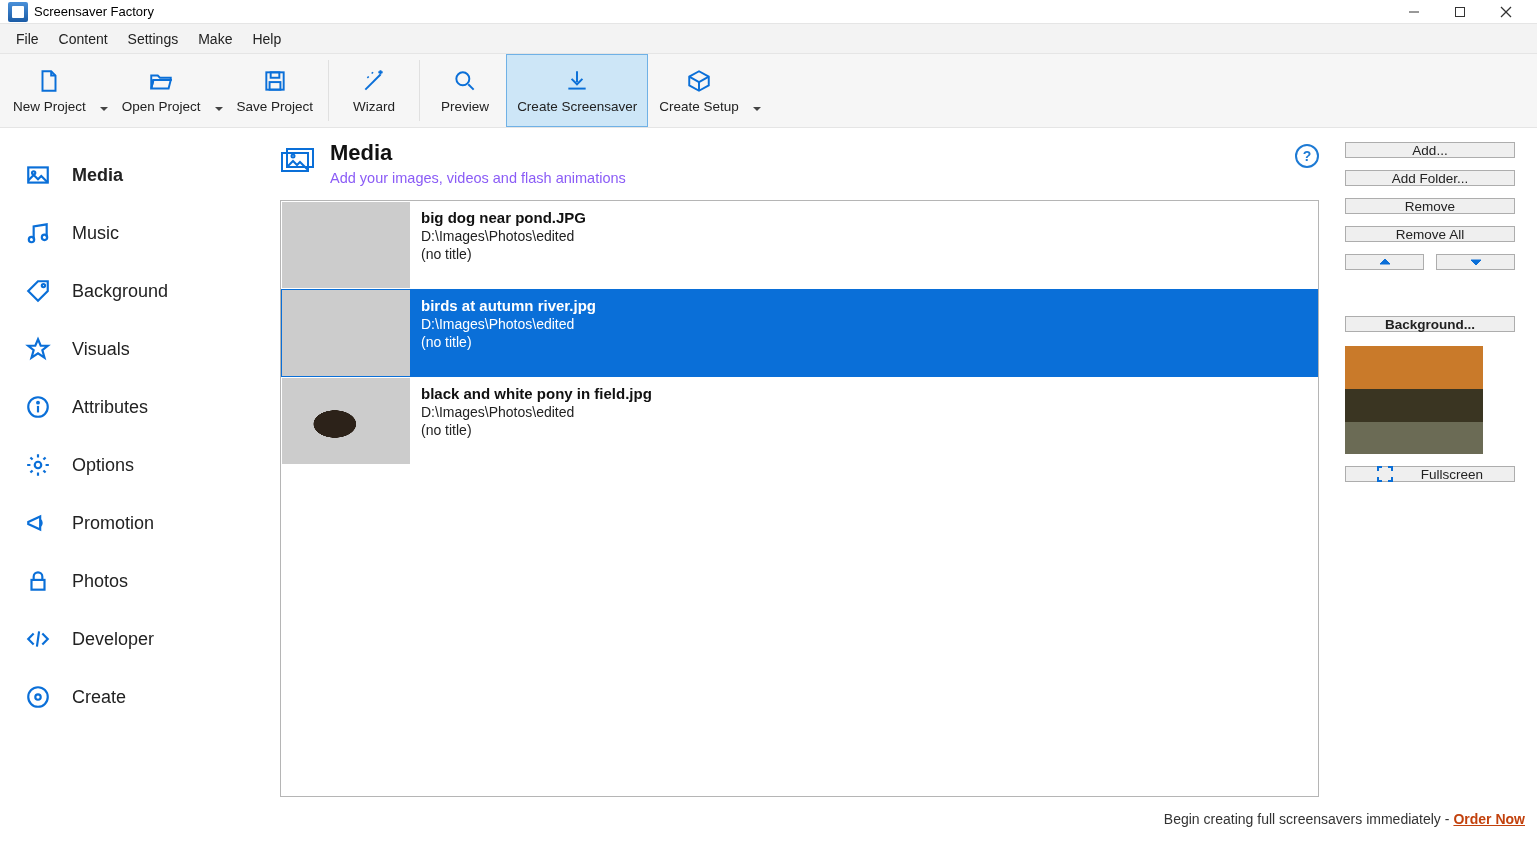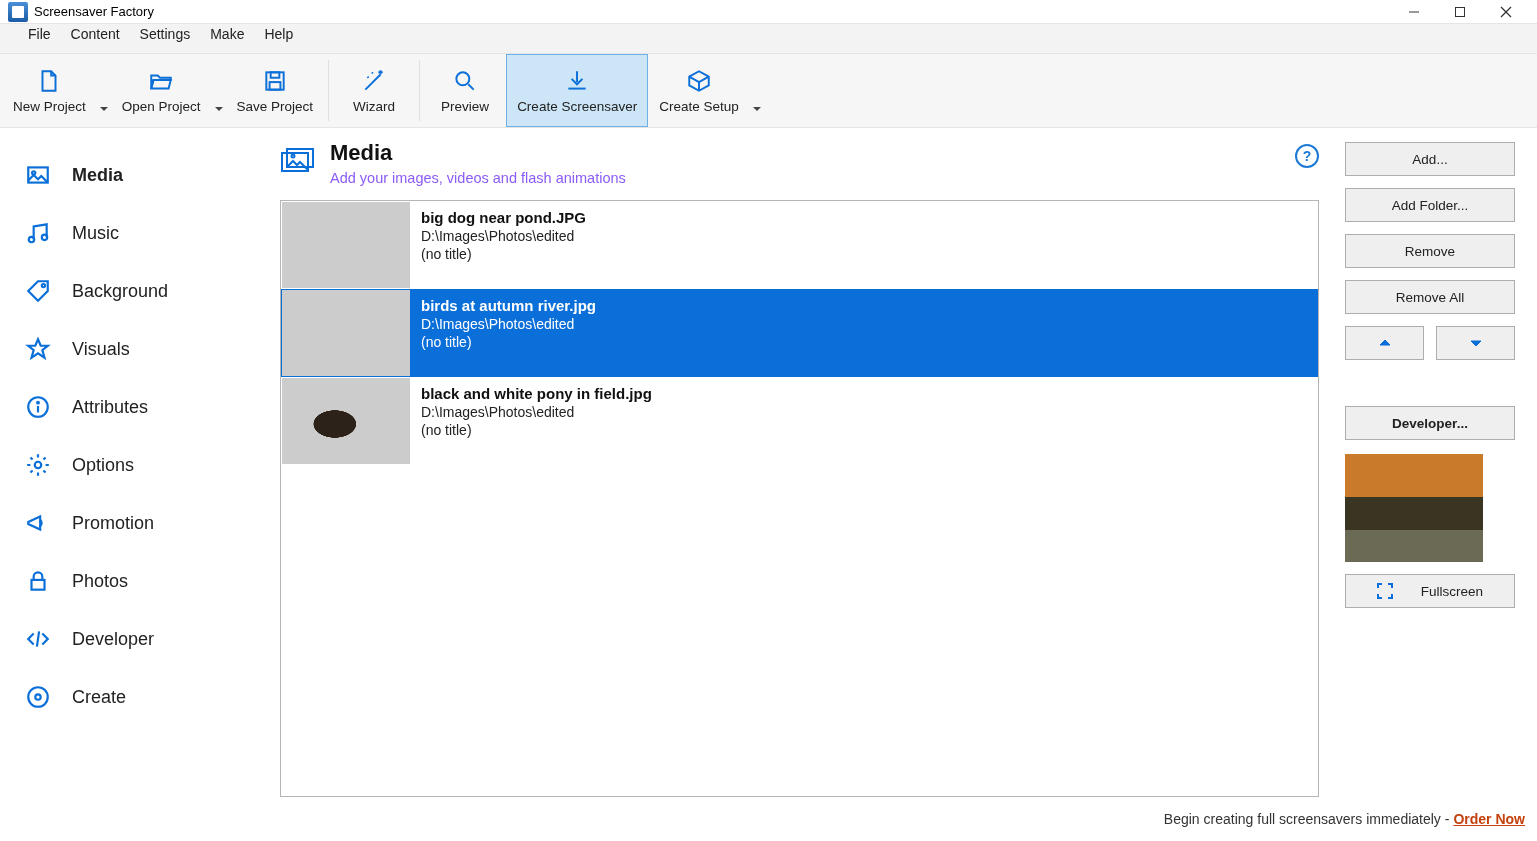--- a/index.html
+++ b/index.html
@@ -8,21 +8,21 @@
   
   .titlebar { height: 24px; display: flex; align-items: center; padding: 0 8px; border-bottom: 1px solid #e5e5e5; }
   .titlebar .app-icon { width: 20px; height: 20px; margin-right: 6px; background: linear-gradient(#4a90d9,#1b5ca6); border-radius: 2px; position: relative; }
   .titlebar .app-icon::after { content: ""; position: absolute; inset: 4px; background: #fff; border-radius: 1px; }
   .titlebar .title { font-size: 13px; color: #000; }
   .titlebar .spacer { flex: 1; }
   .win-btn { width: 46px; height: 34px; display: flex; align-items: center; justify-content: center; color: #333; }
   .win-btn svg { width: 12px; height: 12px; }
 
   
-  .menubar { height: 30px; display: flex; align-items: flex-start; padding: 0 18px; background: #f3f3f3; border-bottom: 1px solid #e5e5e5; }
+  .menubar { height: 30px; display: flex; align-items: center; padding: 0 6px; background: #f3f3f3; border-bottom: 1px solid #e5e5e5; }
   .menubar .menu-item { padding: 2px 10px; font-size: 14px; color: #222; cursor: default; }
 
   
   .toolbar { height: 74px; display: flex; align-items: stretch; padding: 0 2px; background: #f6f6f6; border-bottom: 1px solid #e5e5e5; }
   .tool-btn { display: flex; flex-direction: column; align-items: center; justify-content: center; min-width: 82px; padding: 4px 10px; border: 1px solid transparent; background: transparent; font-size: 13.5px; color: #222; cursor: default; position: relative; }
   .tool-btn .icon { width: 28px; height: 28px; display: flex; align-items: center; justify-content: center; margin-bottom: 4px; color: #0a6fd8; }
   .tool-btn .icon svg { width: 26px; height: 26px; stroke: #0a6fd8; fill: none; stroke-width: 1.8; }
   .tool-btn.bold span.label { font-weight: 400; }
   .tool-btn.active { background: #cde6f7; border: 1px solid #6fb1e6; }
   .tool-sep { width: 1px; background: #e0e0e0; margin: 6px 4px; }
@@ -61,21 +61,21 @@
   .media-row.selected .fpath,
   .media-row.selected .ftitle { color:#fff; }
 
   
   .thumb-dog { background: linear-gradient(#dcd7bf 60%, #b7a97e 60%), radial-gradient(circle at 45% 55%, #111 0 14%, transparent 15%); background-blend-mode: multiply; }
   .thumb-birds { background: linear-gradient(#c97a2a 0 40%, #3a3522 40% 70%, #6b6b55 70% 100%); }
   .thumb-pony { background: linear-gradient(#6fa95d 0 100%); position:relative; }
   .thumb-pony::after { content:""; position:absolute; left:28px; top:22px; width:62px; height:48px; background: radial-gradient(ellipse at 40% 50%, #2c2219 0 40%, transparent 41%); }
 
   .content-right { width: 170px; display:flex; flex-direction:column; gap:12px; padding-top: 2px; }
-  .btn { height: 34px; border:1px solid #adadad; background:#efefef; font-size:13.5px; color:#222; display:flex; align-items:center; justify-content:center; cursor:default; }
+  .btn { height: 16px; border:1px solid #adadad; background:#efefef; font-size:13.5px; color:#222; display:flex; align-items:center; justify-content:center; cursor:default; }
   .btn.bold { font-weight:700; }
   .arrow-row { display:flex; gap:12px; }
   .arrow-row .btn { flex:1; }
   .arrow-row svg { width:12px; height:12px; stroke:#0a6fd8; fill:#0a6fd8; }
   .preview-thumb { width: 138px; height: 108px; margin-top: 2px; background: linear-gradient(#c97a2a 0 40%, #3a3522 40% 70%, #6b6b55 70% 100%); align-self:flex-start; }
   .fullscreen-btn { display:flex; align-items:center; justify-content:center; gap:28px; }
   .fullscreen-btn svg { width:16px; height:16px; stroke:#0a6fd8; fill:none; stroke-width:2; }
 
   
   .statusbar { height: 24px; display:flex; align-items:center; justify-content:flex-end; padding: 0 12px; font-size:14px; color:#333; background:#fff; }
@@ -367,21 +367,21 @@
               <path d="M1 8l5-5 5 5z"></path>
             </svg>
           </div>
         <div class="btn">
             <svg viewBox="0 0 12 12">
               <path d="M1 4l5 5 5-5z"></path>
             </svg>
           </div>
       </div>
       <div style="height:22px;"></div>
-      <div class="btn bold">Developer...</div>
+      <div class="btn bold">Background...</div>
       <div class="preview-thumb"></div>
       <div class="btn fullscreen-btn">
         <svg viewBox="0 0 16 16">
             <path d="M1 5V1h4M11 1h4v4M15 11v4h-4M5 15H1v-4"></path>
           </svg>
         <span>Fullscreen</span>
       </div>
     </div>
   </div>
 </div>

